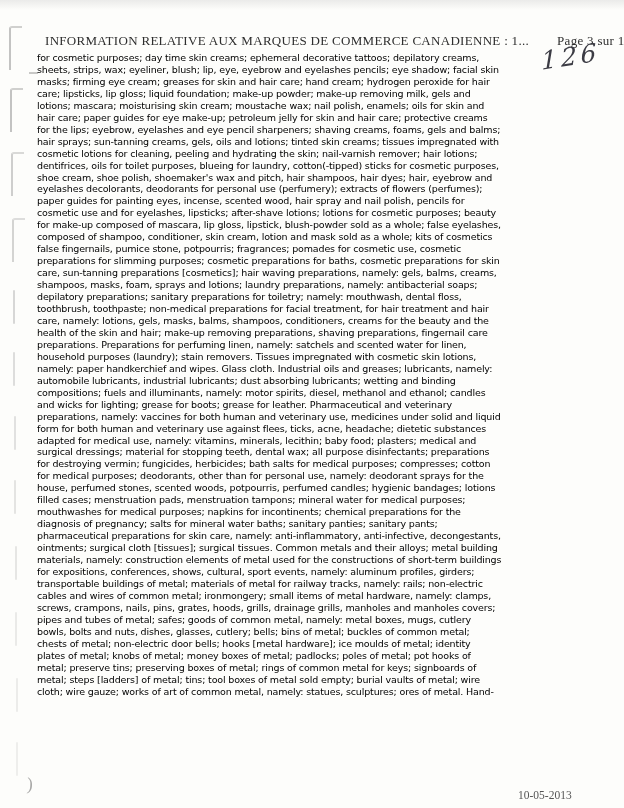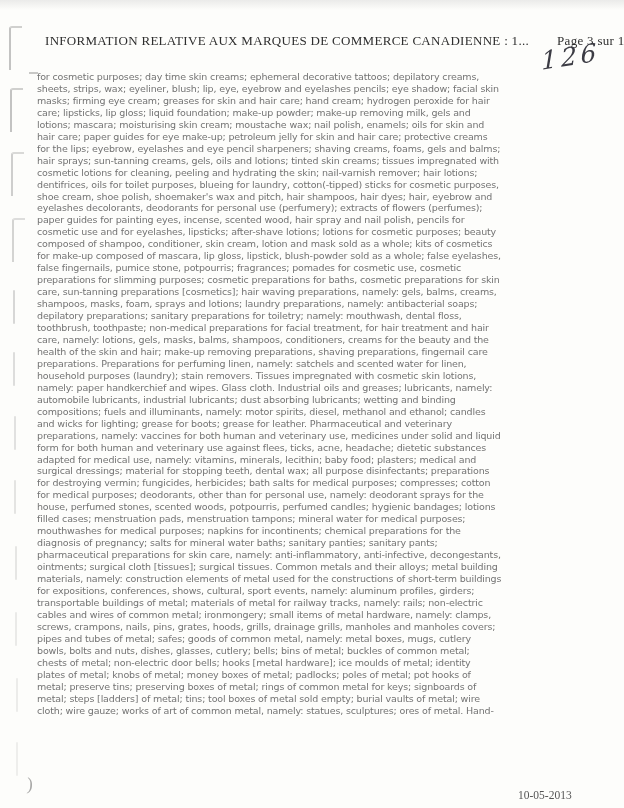--- a/index.html
+++ b/index.html
@@ -27,22 +27,22 @@
   }
   .header .title{margin-right:28px;}
   .handwritten{
     position:absolute;left:541px;top:42px;
     font-family:"DejaVu Serif",serif;
     font-style:italic;font-size:25px;color:#3c3c44;
     transform:rotate(-9deg) skewX(-8deg);
     letter-spacing:4px;
   }
   .bodytext{
-    position:absolute;left:37px;top:71px;width:566px;height:700px;
-    overflow:hidden;color:#737373;
+    position:absolute;left:37px;top:52px;width:566px;height:700px;
+    overflow:hidden;color:#000000;
   }
   .bodytext .line{
     font-size:9.5px;line-height:11.95px;
     letter-spacing:-0.15px;white-space:nowrap;
   }
   .footer{
     position:absolute;left:0;top:786px;width:624px;height:22px;
     font-family:"Liberation Serif",serif;
     font-size:11.5px;color:#555;white-space:nowrap;
   }
@@ -105,22 +105,22 @@
       <div class="line">lotions; mascara; moisturising skin cream; moustache wax; nail polish, enamels; oils for skin and</div>
       <div class="line">hair care; paper guides for eye make-up; petroleum jelly for skin and hair care; protective creams</div>
       <div class="line">for the lips; eyebrow, eyelashes and eye pencil sharpeners; shaving creams, foams, gels and balms;</div>
       <div class="line">hair sprays; sun-tanning creams, gels, oils and lotions; tinted skin creams; tissues impregnated with</div>
       <div class="line">cosmetic lotions for cleaning, peeling and hydrating the skin; nail-varnish remover; hair lotions;</div>
       <div class="line">dentifrices, oils for toilet purposes, blueing for laundry, cotton(-tipped) sticks for cosmetic purposes,</div>
       <div class="line">shoe cream, shoe polish, shoemaker's wax and pitch, hair shampoos, hair dyes; hair, eyebrow and</div>
       <div class="line">eyelashes decolorants, deodorants for personal use (perfumery); extracts of flowers (perfumes);</div>
       <div class="line">paper guides for painting eyes, incense, scented wood, hair spray and nail polish, pencils for</div>
       <div class="line">cosmetic use and for eyelashes, lipsticks; after-shave lotions; lotions for cosmetic purposes; beauty</div>
+      <div class="line">for make-up composed of mascara, lip gloss, lipstick, blush-powder sold as a whole; false eyelashes,</div>
       <div class="line">composed of shampoo, conditioner, skin cream, lotion and mask sold as a whole; kits of cosmetics</div>
-      <div class="line">for make-up composed of mascara, lip gloss, lipstick, blush-powder sold as a whole; false eyelashes,</div>
       <div class="line">false fingernails, pumice stone, potpourris; fragrances; pomades for cosmetic use, cosmetic</div>
       <div class="line">preparations for slimming purposes; cosmetic preparations for baths, cosmetic preparations for skin</div>
       <div class="line">care, sun-tanning preparations [cosmetics]; hair waving preparations, namely: gels, balms, creams,</div>
       <div class="line">shampoos, masks, foam, sprays and lotions; laundry preparations, namely: antibacterial soaps;</div>
       <div class="line">depilatory preparations; sanitary preparations for toiletry; namely: mouthwash, dental floss,</div>
       <div class="line">toothbrush, toothpaste; non-medical preparations for facial treatment, for hair treatment and hair</div>
       <div class="line">care, namely: lotions, gels, masks, balms, shampoos, conditioners, creams for the beauty and the</div>
       <div class="line">health of the skin and hair; make-up removing preparations, shaving preparations, fingernail care</div>
       <div class="line">preparations. Preparations for perfuming linen, namely: satchels and scented water for linen,</div>
       <div class="line">household purposes (laundry); stain removers. Tissues impregnated with cosmetic skin lotions,</div>

